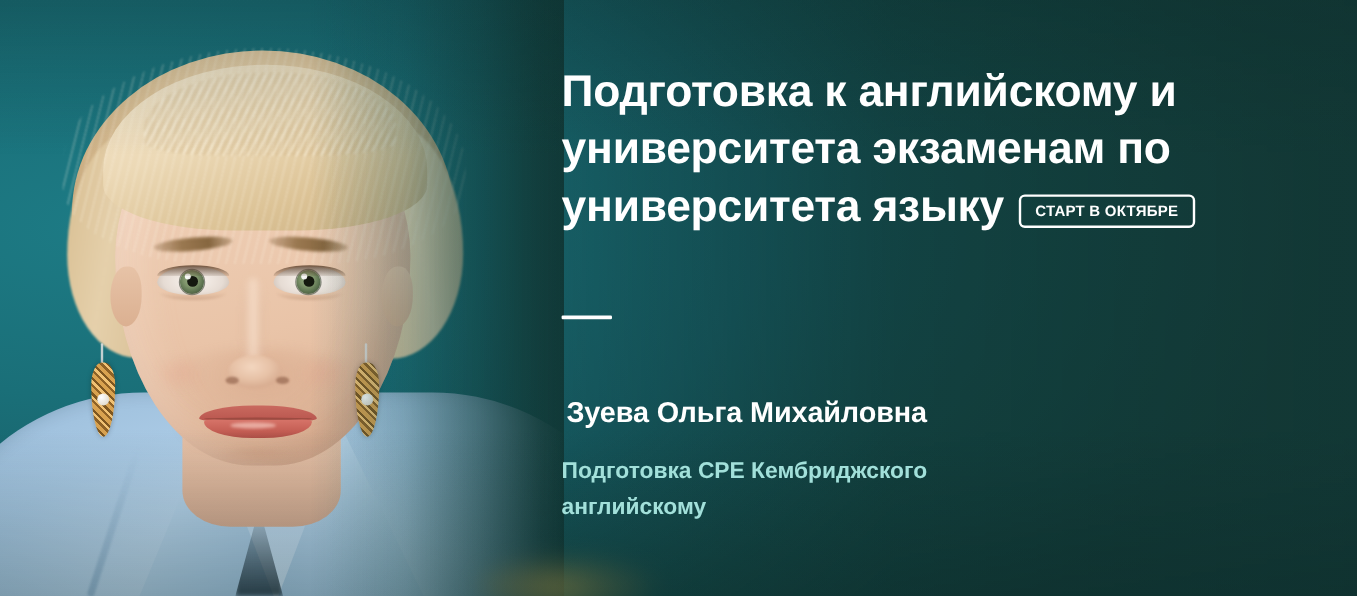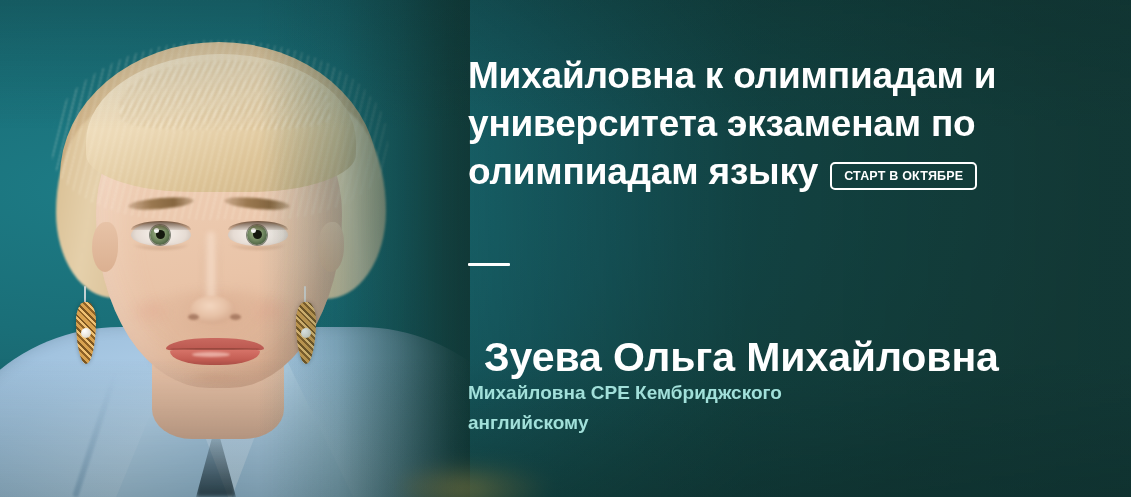--- a/index.html
+++ b/index.html
@@ -438,23 +438,23 @@
     left: 0;
     width: 42px;
     height: 3px;
     background: #ffffff;
     border-radius: 1px;
   }
   .person-name {
     position: absolute;
     top: 320px;
     left: 0;
-    margin: 16px;
+    margin: 4px;
     color: #ffffff;
-    font-size: 41px;
+    font-size: 24px;
     line-height: 42px;
     font-weight: 700;
     letter-spacing: -0.1px;
     white-space: nowrap;
   }
   .person-role {
     position: absolute;
     top: 378px;
     left: 0;
     width: 420px;
@@ -548,28 +548,28 @@
     <div class="photo-fade"></div>
   </div>
 
   <div class="warm-blur"></div>
   <div class="bg-vignette"></div>
   <div class="bg-topshade"></div>
 
   <div class="content">
 
     <h1 class="headline">
-      <span>Михайловна к олимпиадам и</span><br>
+      <span>Подготовка к английскому и</span><br>
       <span>университета экзаменам по</span><br>
-      <span>олимпиадам языку</span><span class="badge">СТАРТ В ОКТЯБРЕ</span>
+      <span>университета языку</span><span class="badge">СТАРТ В ОКТЯБРЕ</span>
     </h1>
 
     <div class="divider"></div>
 
     <div class="person-name">Зуева Ольга Михайловна</div>
 
     <div class="person-role">
-      <span>Михайловна CPE Кембриджского</span><br>
+      <span>Подготовка CPE Кембриджского</span><br>
       <span>английскому</span>
     </div>
 
   </div>
 </div>
 
 </body></html>

